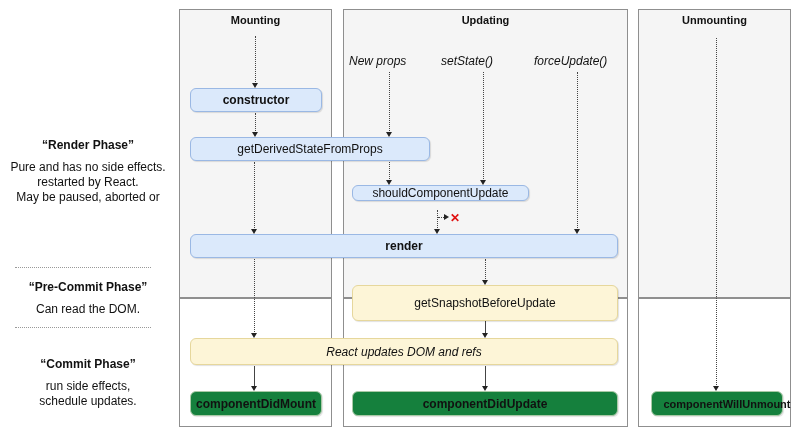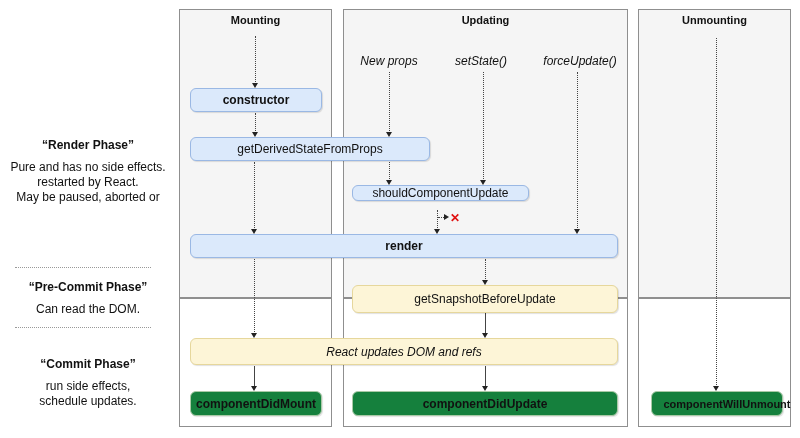--- a/index.html
+++ b/index.html
@@ -5,21 +5,21 @@
   html,body{margin:0;padding:0;background:#fff;}
   .stage{
     position:relative;width:800px;height:438px;background:#ffffff;
     font-family:"Liberation Sans",sans-serif;color:#111;overflow:hidden;
   }
   
   .panel{position:absolute;border:1px solid #8f8f8f;box-sizing:border-box;}
   .panel.gray{background:#f5f5f5;}
   .panel.white{background:#ffffff;}
   .col-title{position:absolute;font-size:11px;font-weight:bold;text-align:center;}
-  .trigger{position:absolute;font-size:12px;font-style:italic;text-align:center;white-space:nowrap;}
+  .trigger{position:absolute;font-size:12px;font-style:italic;white-space:nowrap;}
   
   .node{
     position:absolute;box-sizing:border-box;border-radius:6px;border:1px solid;
     display:flex;align-items:center;justify-content:center;
     font-size:12px;white-space:nowrap;box-shadow:1px 1px 1px rgba(0,0,0,0.12);
     cursor:pointer;
   }
   .node.blue{background:#dbe9fb;border-color:#9ab8e4;}
   .node.yellow{background:#fdf5d7;border-color:#e6d79c;}
   .node.green{background:#15803d;border-color:#a9caa6;}
@@ -148,19 +148,19 @@
 
   <div class="varrow" style="left:716px;top:38px;height:349px;">
       <div class="shaft"></div>
       <div class="head"></div>
     </div>
 
   <div class="node blue bold" style="left:190px;top:88px;width:132px;height:24px;">constructor</div>
   <div class="node blue" style="left:190px;top:137px;width:240px;height:24px;">getDerivedStateFromProps</div>
   <div class="node blue" style="left:352px;top:185px;width:177px;height:16px;">shouldComponentUpdate</div>
   <div class="node blue bold" style="left:190px;top:234px;width:428px;height:24px;">render</div>
-  <div class="node yellow" style="left:352px;top:285px;width:266px;height:28px;">getSnapshotBeforeUpdate</div>
+  <div class="node yellow" style="left:352px;top:285px;width:266px;height:36px;">getSnapshotBeforeUpdate</div>
   <div class="node yellow italic" style="left:190px;top:338px;width:428px;height:27px;">React updates DOM and refs</div>
   <div class="node green bold" style="left:190px;top:391px;width:132px;height:25px;">componentDidMount</div>
   <div class="node green bold" style="left:352px;top:391px;width:266px;height:25px;">componentDidUpdate</div>
   <div class="node green bold small" style="left:651px;top:391px;width:132px;height:25px;">componentWillUnmount</div>
 
 </div>
 
 </body></html>

